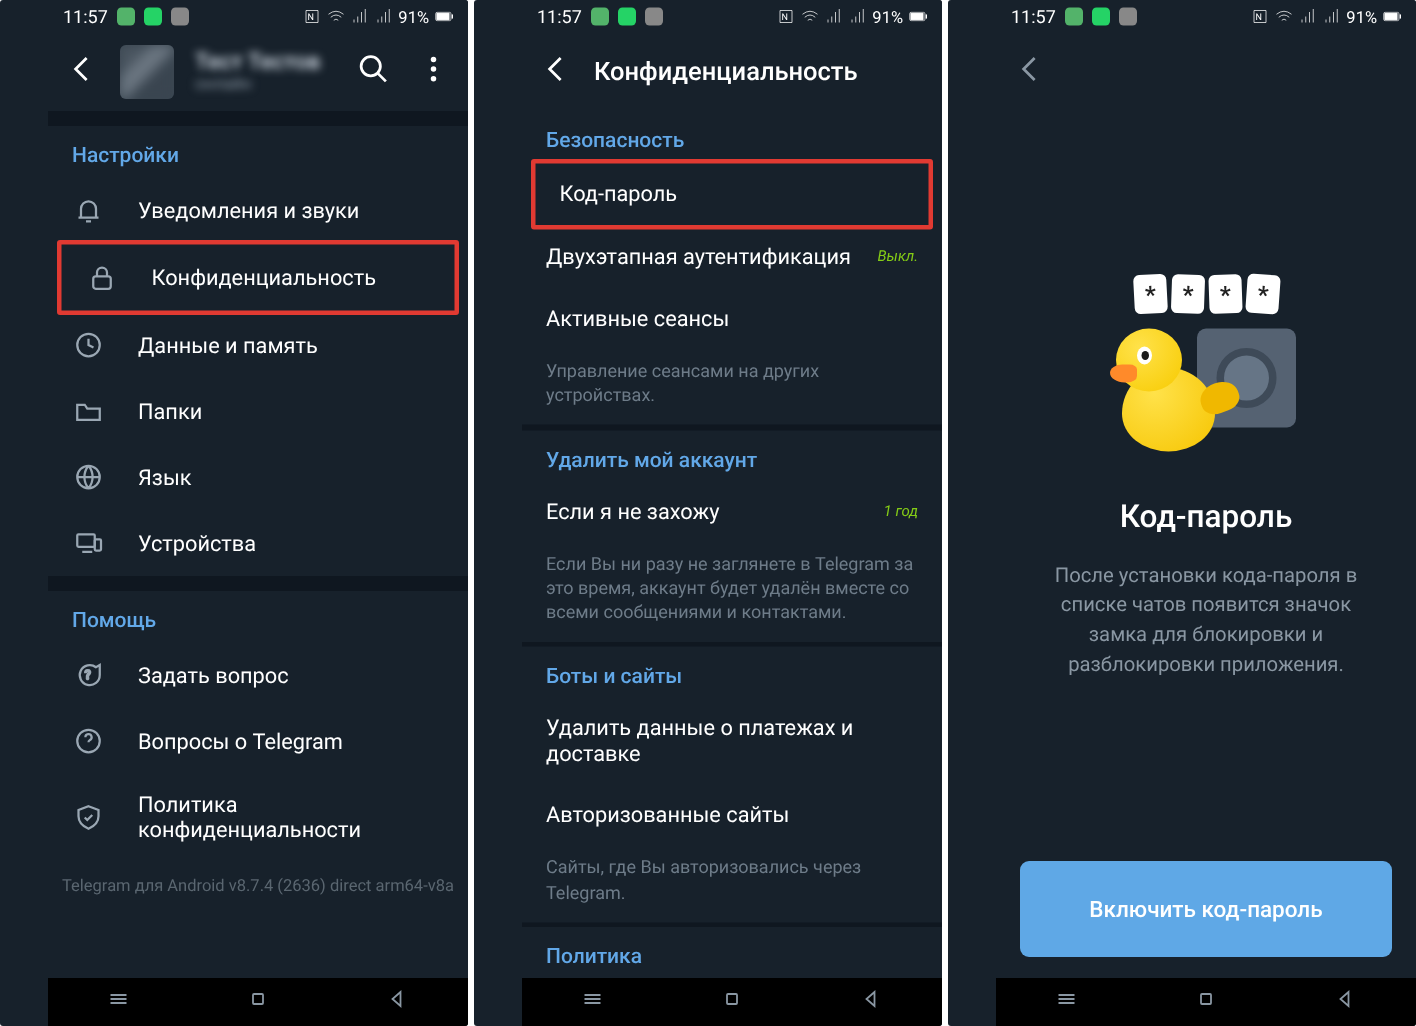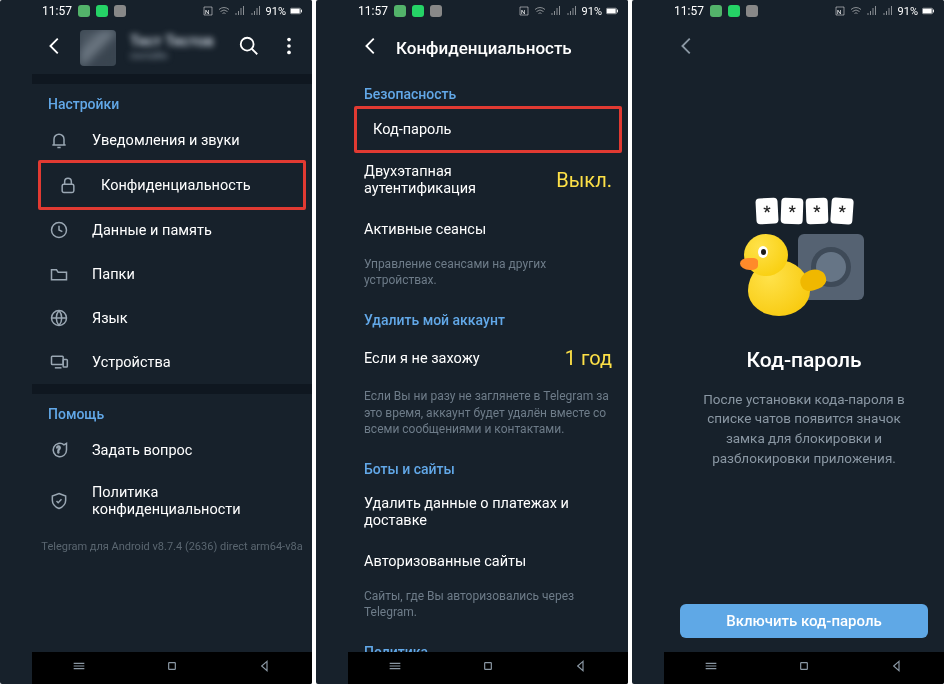--- a/index.html
+++ b/index.html
@@ -37,21 +37,21 @@
   .user-sub { font-size: 11px; color: #8a97a3; filter: blur(3px); }
   
   .body { flex: 1; overflow: hidden; display: flex; flex-direction: column; }
   .pad-gap { height: 10px; background: #0f1720; }
   .section-hdr { font-size: 14px; font-weight: 500; color: #62a8e8; padding: 12px 16px 6px; }
   .row { display: flex; align-items: center; gap: 22px; padding: 12px 16px; color: #fff;
          font-size: 14.5px; position: relative; }
   .row .icon { width: 22px; display: flex; align-items: center; justify-content: center; }
   .row .icon svg { width: 20px; height: 20px; fill: none; stroke: #9aa7b3; stroke-width: 1.8; }
   .row-label { flex: 1; color: #fff; }
-  .row-right { color: #fde047; font-size: 20px; }
+  .row-right { color: #84cc16; font-size: 10px; font-style: italic; }
   .hint { font-size: 12px; color: #6e7c89; padding: 6px 16px 12px; line-height: 1.35; }
   .hl { border: 3px solid #e13a32; border-radius: 2px; margin: -2px 6px; padding-right: 10px; }
   .version { font-size: 11px; color: #5a6670; text-align: center; padding: 10px 6px 16px; }
   
   .navbar { height: 32px; background: #000; display: flex; align-items: center;
             justify-content: space-around; }
   .navbar svg { width: 16px; height: 16px; stroke: #8a97a3; fill: none; stroke-width: 1.8; }
   
   .s3-body { flex: 1; display: flex; flex-direction: column; align-items: center;
              justify-content: center; gap: 18px; padding: 0 26px 20px; }
@@ -78,21 +78,21 @@
   .duck-eye { position: absolute; left: 14px; top: 12px; width: 10px; height: 12px;
               background: #fff; border-radius: 50%; }
   .duck-eye::after { content:""; position:absolute; left:3px; top:3px; width:5px; height:6px;
               background:#1b1b1b; border-radius:50%; }
   .duck-beak { position: absolute; left: -4px; top: 24px; width: 18px; height: 12px;
                background: #ff8a2a; border-radius: 50% 30% 40% 60%; }
   .duck-wing { position: absolute; right: -4px; top: 30px; width: 26px; height: 20px;
                background: #f0b800; border-radius: 50% 50% 40% 40%; transform: rotate(-20deg); }
   .s3-title { font-size: 21px; font-weight: 500; color: #fff; }
   .s3-text { font-size: 13.5px; color: #8a97a3; text-align: center; line-height: 1.45; }
-  .big-btn { margin: 0 16px 14px; height: 34px; background: #5fa8e6; border-radius: 6px;
+  .big-btn { margin: 0 16px 14px; height: 64px; background: #5fa8e6; border-radius: 6px;
              display: flex; align-items: center; justify-content: center; font-size: 15px;
              font-weight: 500; color: #fff; }
 </style>
 </head>
 <body>
 
 <div class="canvas">
 
   <div class="phone">
     <div class="status">
@@ -223,20 +223,29 @@
       <div class="row">
         <span class="icon">
             <svg viewBox="0 0 24 24">
               <path d="M21 12a8 8 0 1 1-3-6.2L21 4v8z"></path>
               <text x="9" y="15" font-size="10" fill="#9aa7b3">?</text>
             </svg>
           </span>
         <span class="row-label">Задать вопрос</span>
       </div>
 
+      <div class="row">
+        <span class="icon">
+            <svg viewBox="0 0 24 24">
+              <circle cx="12" cy="12" r="9"></circle>
+              <path d="M9.5 9a2.5 2.5 0 1 1 3.5 2.3c-.9.5-1 1-1 1.7M12 17h0"></path>
+            </svg>
+          </span>
+        <span class="row-label">Вопросы о Telegram</span>
+      </div>
 
       <div class="row">
         <span class="icon">
             <svg viewBox="0 0 24 24">
               <path d="M12 3l8 3v5c0 5-3.5 8-8 10-4.5-2-8-5-8-10V6z"></path>
               <path d="M9 12l2 2 4-4"></path>
             </svg>
           </span>
         <span class="row-label">Политика конфиденциальности</span>
       </div>

